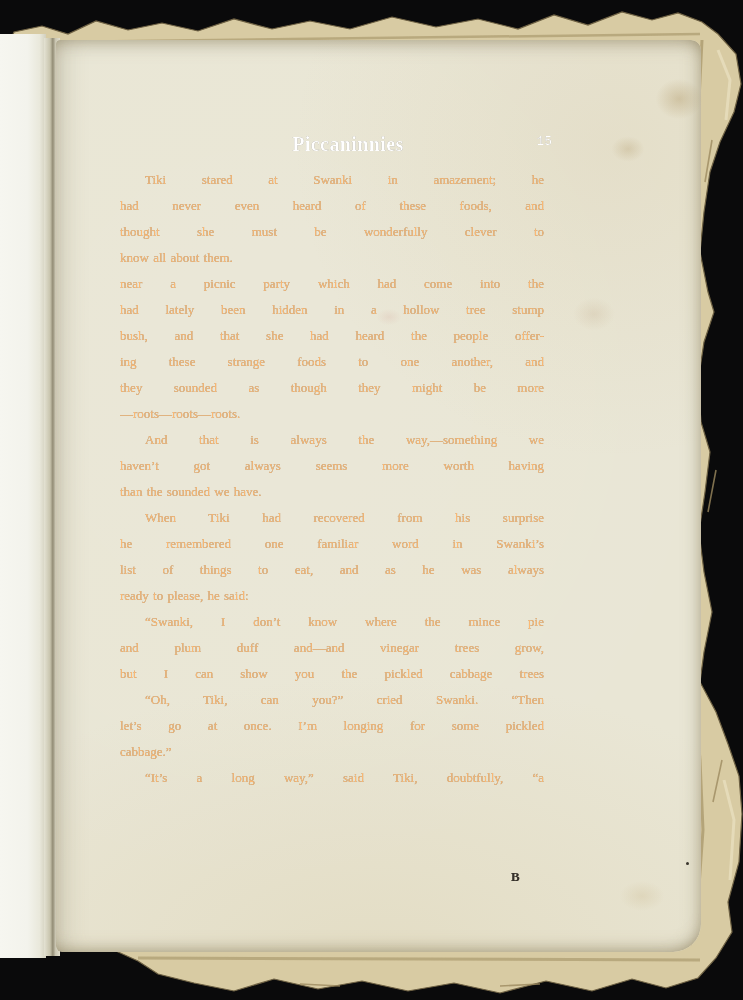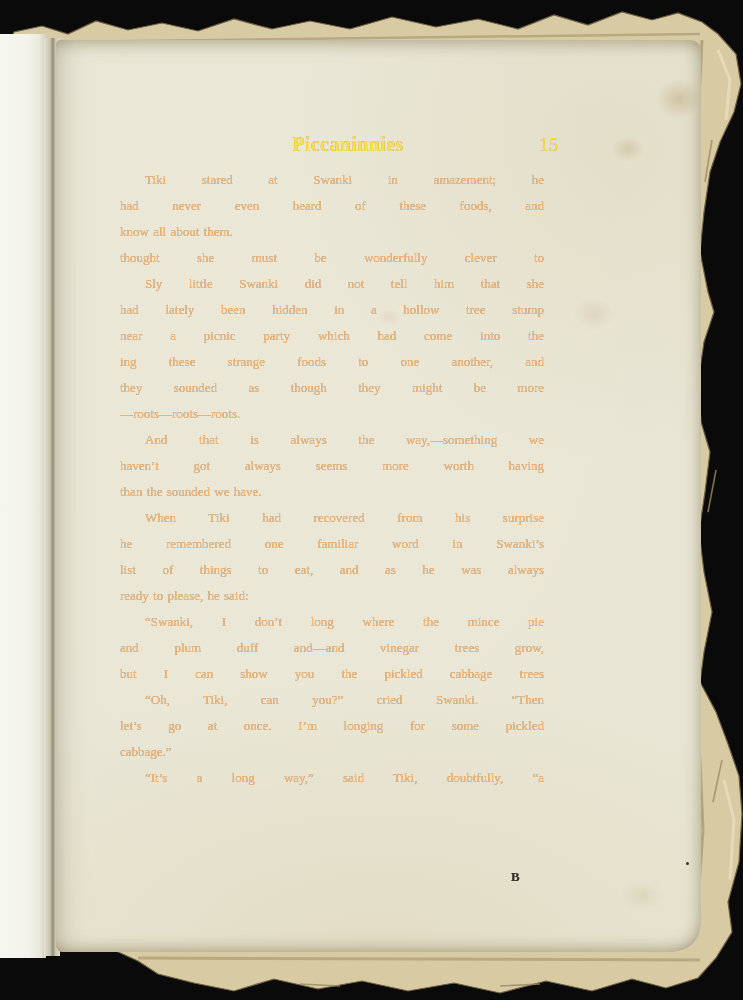--- a/index.html
+++ b/index.html
@@ -44,30 +44,31 @@
   .stain.s1{left:648px;top:72px;width:62px;height:54px;background:radial-gradient(closest-side,rgba(152,120,58,0.28),transparent 75%);}
   .stain.s2{left:606px;top:132px;width:44px;height:34px;background:radial-gradient(closest-side,rgba(152,120,58,0.20),transparent 75%);}
   .stain.s3{left:566px;top:292px;width:56px;height:44px;background:radial-gradient(closest-side,rgba(168,128,86,0.14),transparent 75%);}
   .stain.s4{left:372px;top:306px;width:34px;height:22px;background:radial-gradient(closest-side,rgba(196,118,108,0.12),transparent 75%);}
   .stain.s5{left:612px;top:876px;width:60px;height:40px;background:radial-gradient(closest-side,rgba(180,152,92,0.16),transparent 75%);}
   .ink-speck{position:absolute;left:686px;top:862px;width:3px;height:3px;border-radius:50%;background:#3a352c;}
 
   
   .running-header{
     position:absolute;left:136px;top:133px;width:424px;height:24px;
-    color:#fde047;
+    color:#ffffff;
   }
   .page-title{
     position:absolute;left:0;right:0;text-align:center;
     font-weight:700;font-size:20px;letter-spacing:0.4px;
     text-shadow:0 0 0.5px rgba(50,44,34,0.6);
   }
   .page-number{
-    position:absolute;right:2px;top:1px;font-size:19px;
+    position:absolute;right:8px;top:1px;font-size:13px;
     text-shadow:0 0 0.4px rgba(50,44,34,0.5);
+    font-family:Liberation Mono, monospace;
   }
   .page-body{
     position:absolute;left:120px;top:167px;width:424px;
     font-size:13px;line-height:26px;color:#fdba74;
     text-shadow:0 0 0.5px rgba(50,44,34,0.55);
   }
   .line{
     height:26px;overflow:hidden;
     text-align:justify;text-align-last:justify;
     word-spacing:1px;
@@ -107,36 +108,36 @@
   <div class="ink-speck"></div>
 
   <div class="running-header">
     <div class="page-title">Piccaninnies</div>
     <div class="page-number">15</div>
   </div>
 
   <div class="page-body">
       <div class="line indent">Tiki stared at Swanki in amazement; he</div>
       <div class="line">had never even heard of these foods, and</div>
+      <div class="line">thought she must be wonderfully clever to</div>
       <div class="line last">know all about them.</div>
-      <div class="line">thought she must be wonderfully clever to</div>
-      <div class="line indent">Sly little Swanki did not tell him that she</div>
+      <div class="line">near a picnic party which had come into the</div>
       <div class="line">had lately been hidden in a hollow tree stump</div>
-      <div class="line">near a picnic party which had come into the</div>
+      <div class="line">bush, and that she had heard the people offer-</div>
       <div class="line">ing these strange foods to one another, and</div>
       <div class="line">they sounded as though they might be more</div>
       <div class="line last">—roots—roots—roots.</div>
       <div class="line indent">And that is always the way,—something we</div>
       <div class="line">haven’t got always seems more worth having</div>
       <div class="line last">than the sounded we have.</div>
       <div class="line indent">When Tiki had recovered from his surprise</div>
       <div class="line">he remembered one familiar word in Swanki’s</div>
       <div class="line">list of things to eat, and as he was always</div>
       <div class="line last">ready to please, he said:</div>
-      <div class="line indent">“Swanki, I don’t long where the mince pie</div>
+      <div class="line indent">“Swanki, I don’t know where the mince pie</div>
       <div class="line">and plum duff and—and vinegar trees grow,</div>
       <div class="line">but I can show you the pickled cabbage trees</div>
       <div class="line indent">“Oh, Tiki, can you?” cried Swanki. “Then</div>
       <div class="line">let’s go at once. I’m longing for some pickled</div>
       <div class="line last">cabbage.”</div>
       <div class="line indent">“It’s a long way,” said Tiki, doubtfully, “a</div>
     </div>
 
   <div class="signature-mark">B</div>
 

